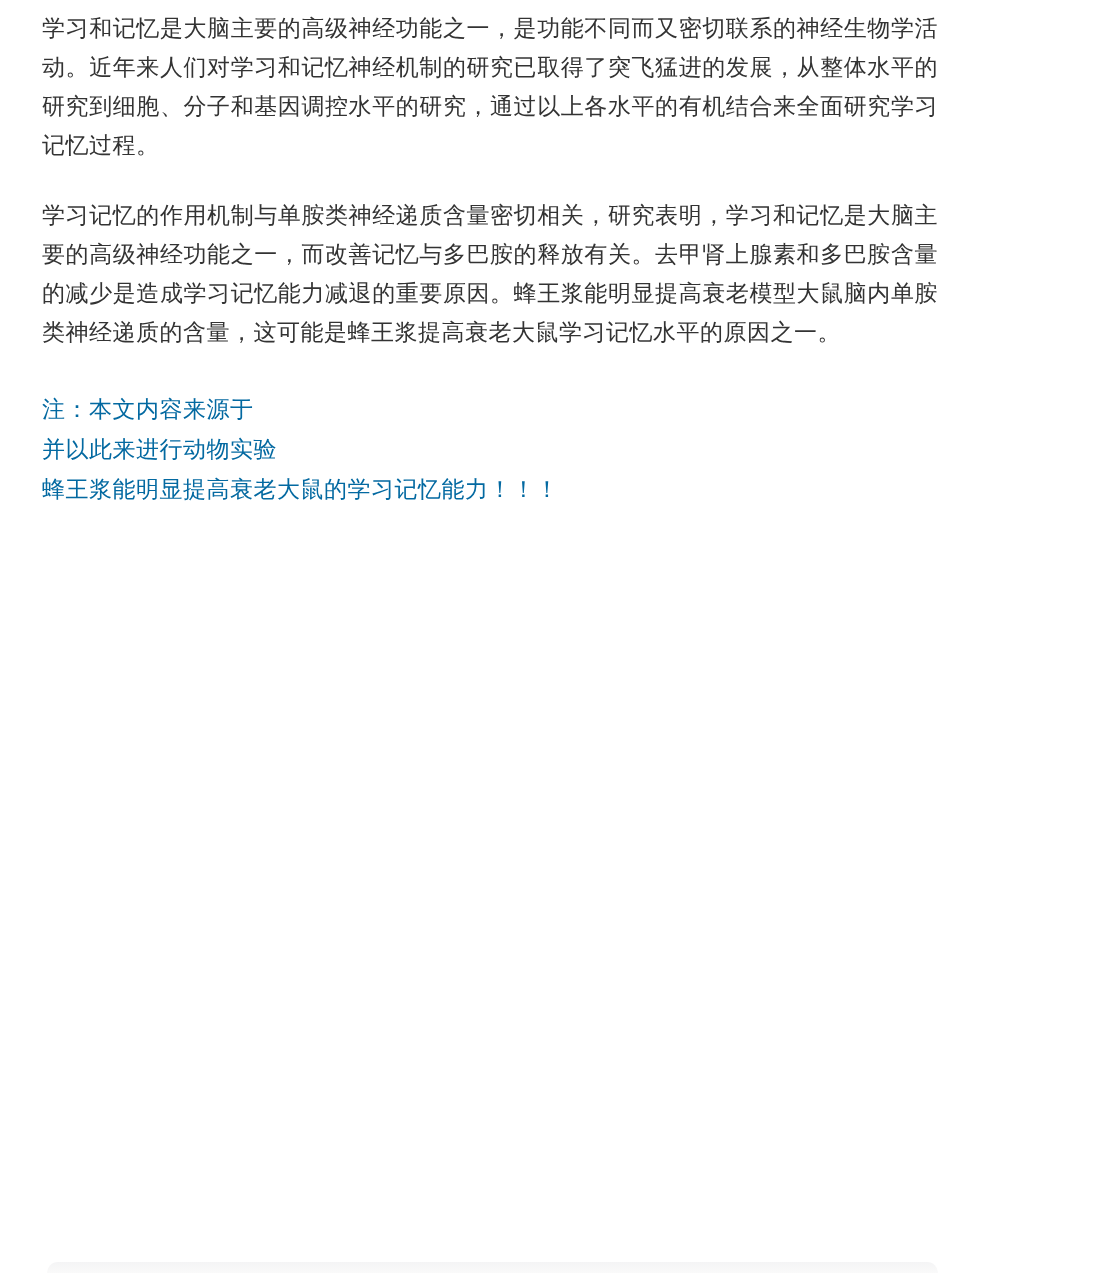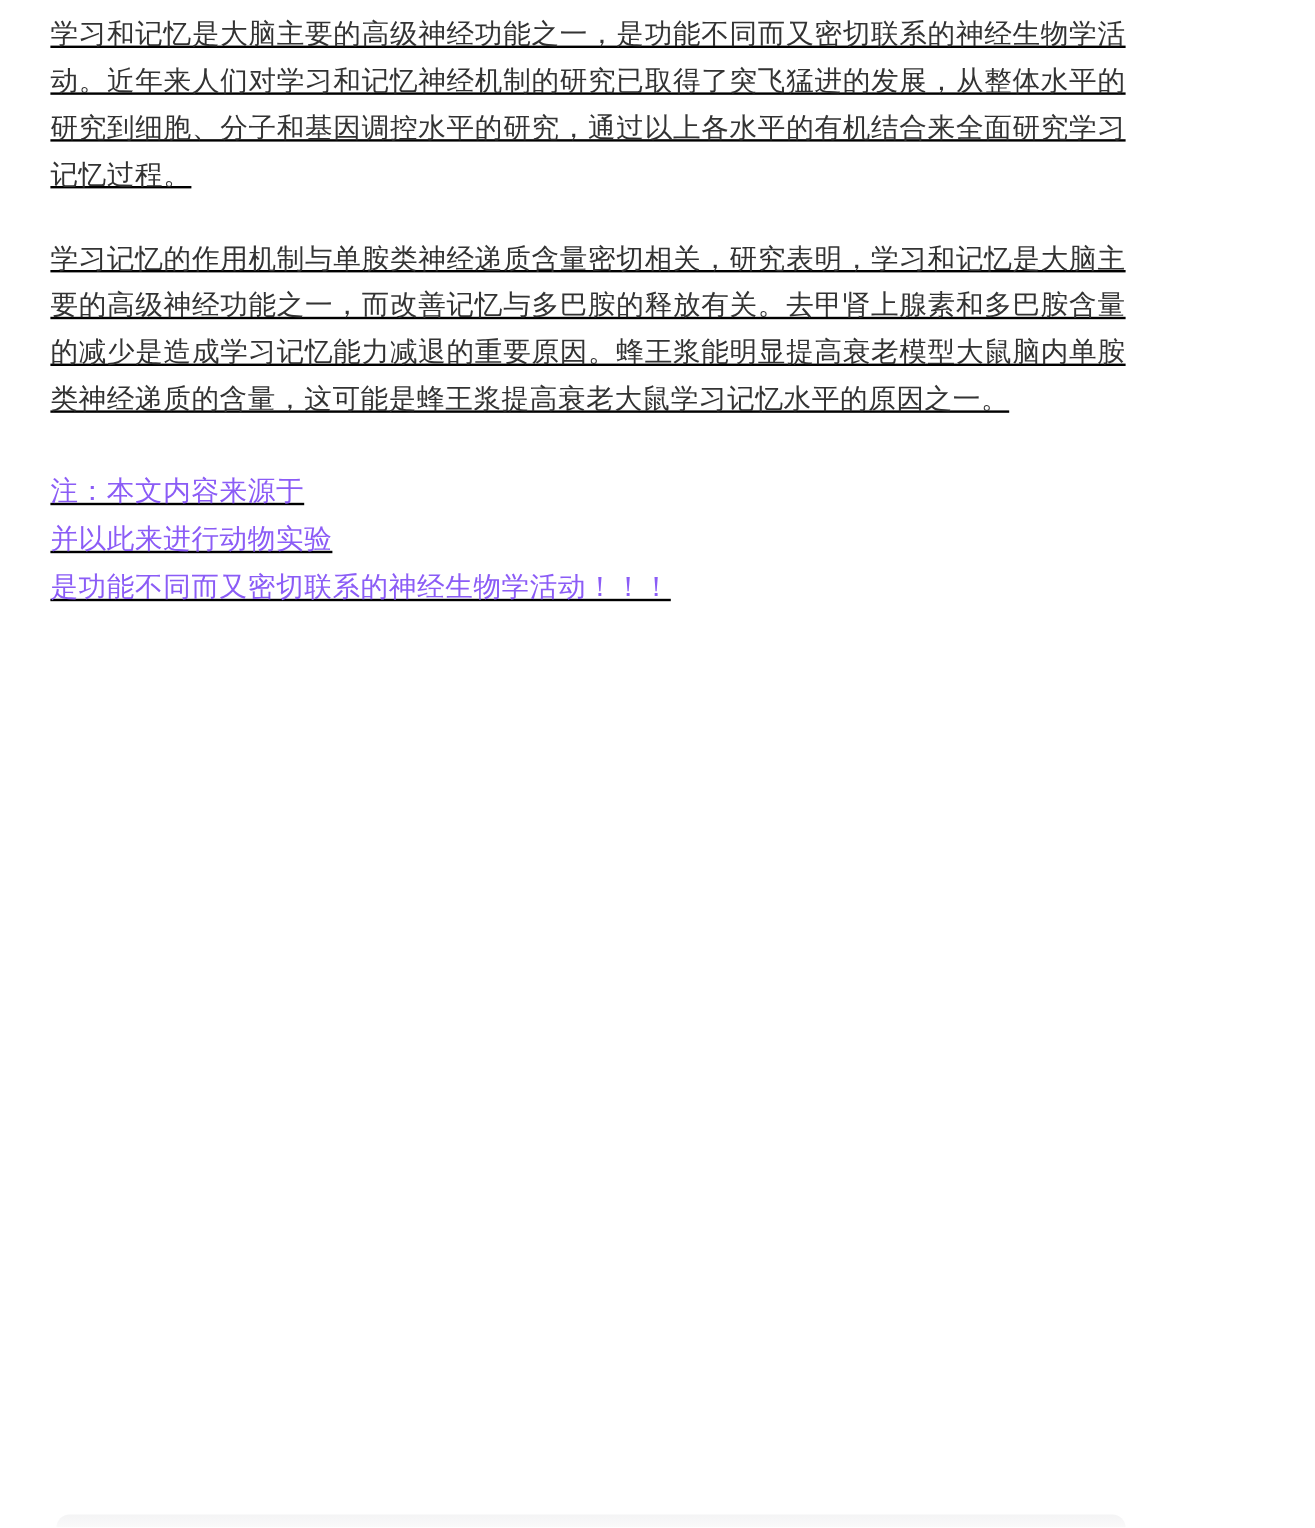--- a/index.html
+++ b/index.html
@@ -7,39 +7,38 @@
     padding: 0;
     background: #ffffff;
   }
   .page {
     position: relative;
     width: 980px;
     height: 1273px;
     background: #ffffff;
     overflow: hidden;
     font-family: "Liberation Sans", sans-serif;
-    text-decoration: underline;
   }
   .content {
     padding: 9px 42px 0 42px;
   }
   .para {
     margin: 0 0 31px 0;
     font-size: 23px;
     line-height: 39px;
     color: #333333;
     text-align: justify;
     letter-spacing: 0.5px;
     word-break: break-all;
   }
   .note {
     margin-top: 37px;
     font-size: 23px;
     line-height: 40px;
-    color: #8b5cf6;
+    color: #0369a1;
     letter-spacing: 0.5px;
   }
   .note-line {
     margin: 0;
   }
   .bottom-card {
     position: absolute;
     left: 47px;
     right: 42px;
     bottom: 0;
@@ -53,18 +52,18 @@
 <body>
 
 <div class="page">
   <div class="content">
     <p class="para">学习和记忆是大脑主要的高级神经功能之一，是功能不同而又密切联系的神经生物学活动。近年来人们对学习和记忆神经机制的研究已取得了突飞猛进的发展，从整体水平的研究到细胞、分子和基因调控水平的研究，通过以上各水平的有机结合来全面研究学习记忆过程。</p>
     <p class="para">学习记忆的作用机制与单胺类神经递质含量密切相关，研究表明，学习和记忆是大脑主要的高级神经功能之一，而改善记忆与多巴胺的释放有关。去甲肾上腺素和多巴胺含量的减少是造成学习记忆能力减退的重要原因。蜂王浆能明显提高衰老模型大鼠脑内单胺类神经递质的含量，这可能是蜂王浆提高衰老大鼠学习记忆水平的原因之一。</p>
 
     <div class="note">
       <p class="note-line">注：本文内容来源于</p>
       <p class="note-line">并以此来进行动物实验</p>
-      <p class="note-line">是功能不同而又密切联系的神经生物学活动！！！</p>
+      <p class="note-line">蜂王浆能明显提高衰老大鼠的学习记忆能力！！！</p>
     </div>
   </div>
 
   <div class="bottom-card"></div>
 </div>
 
 </body></html>

